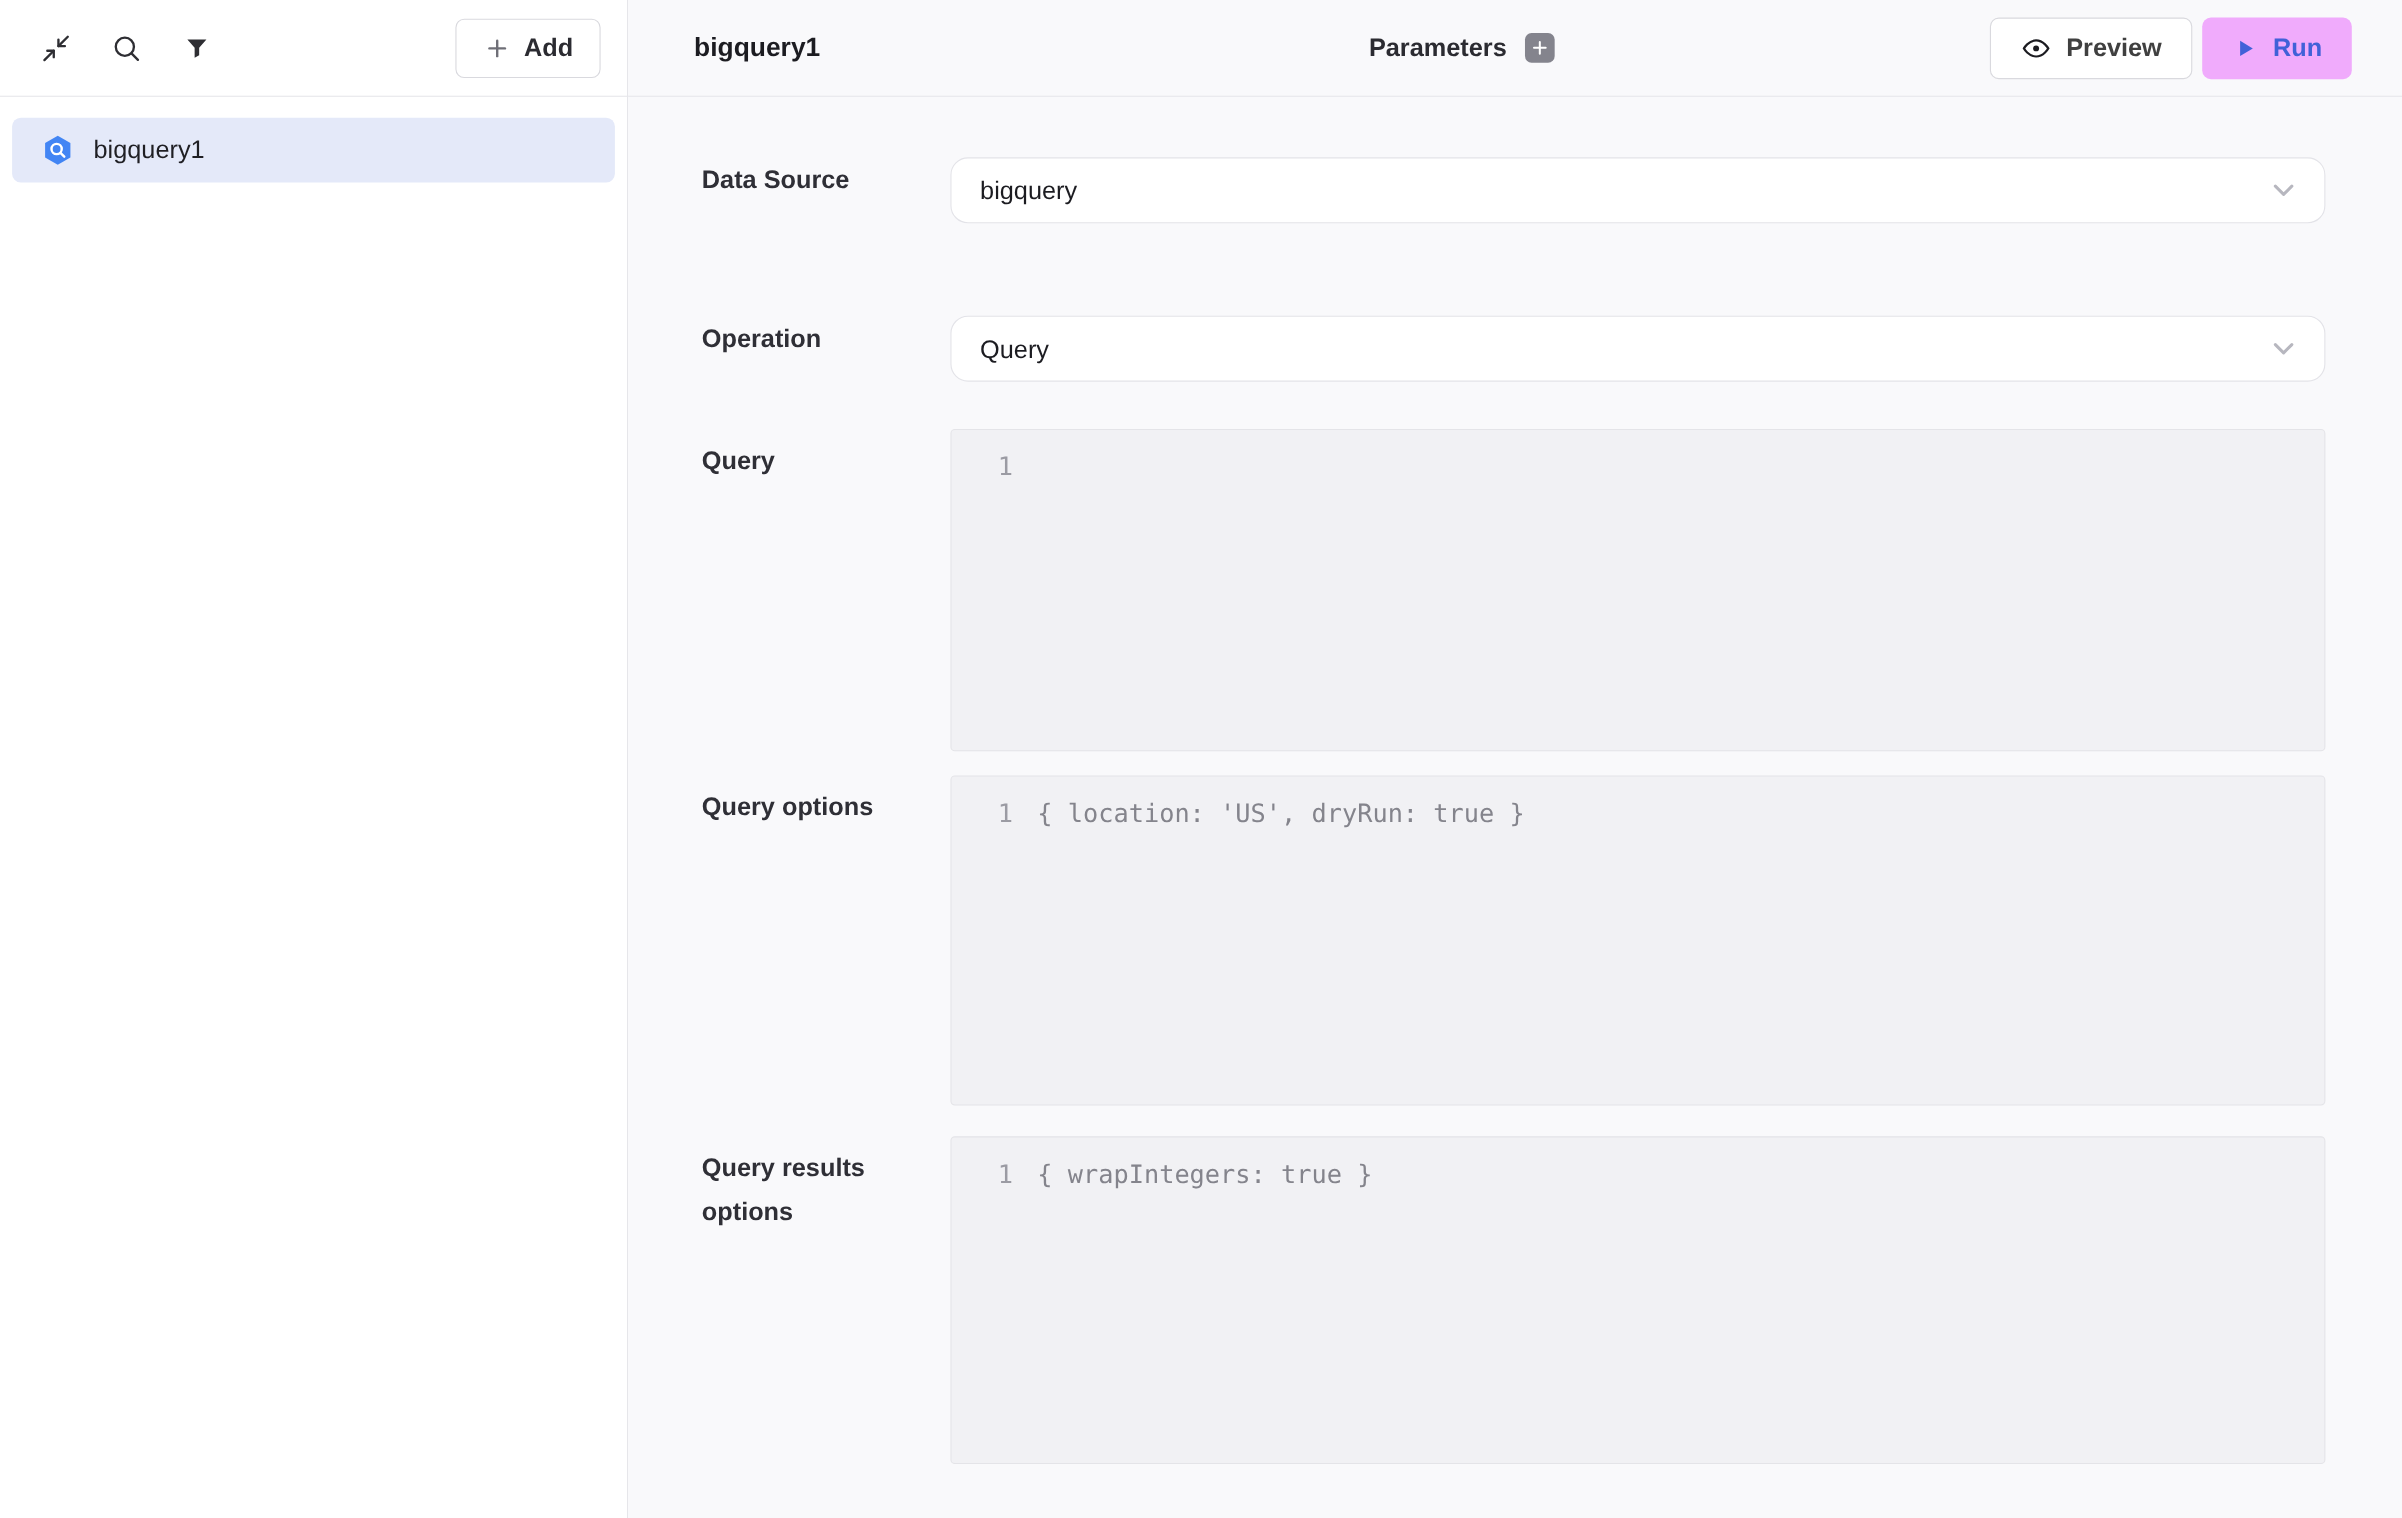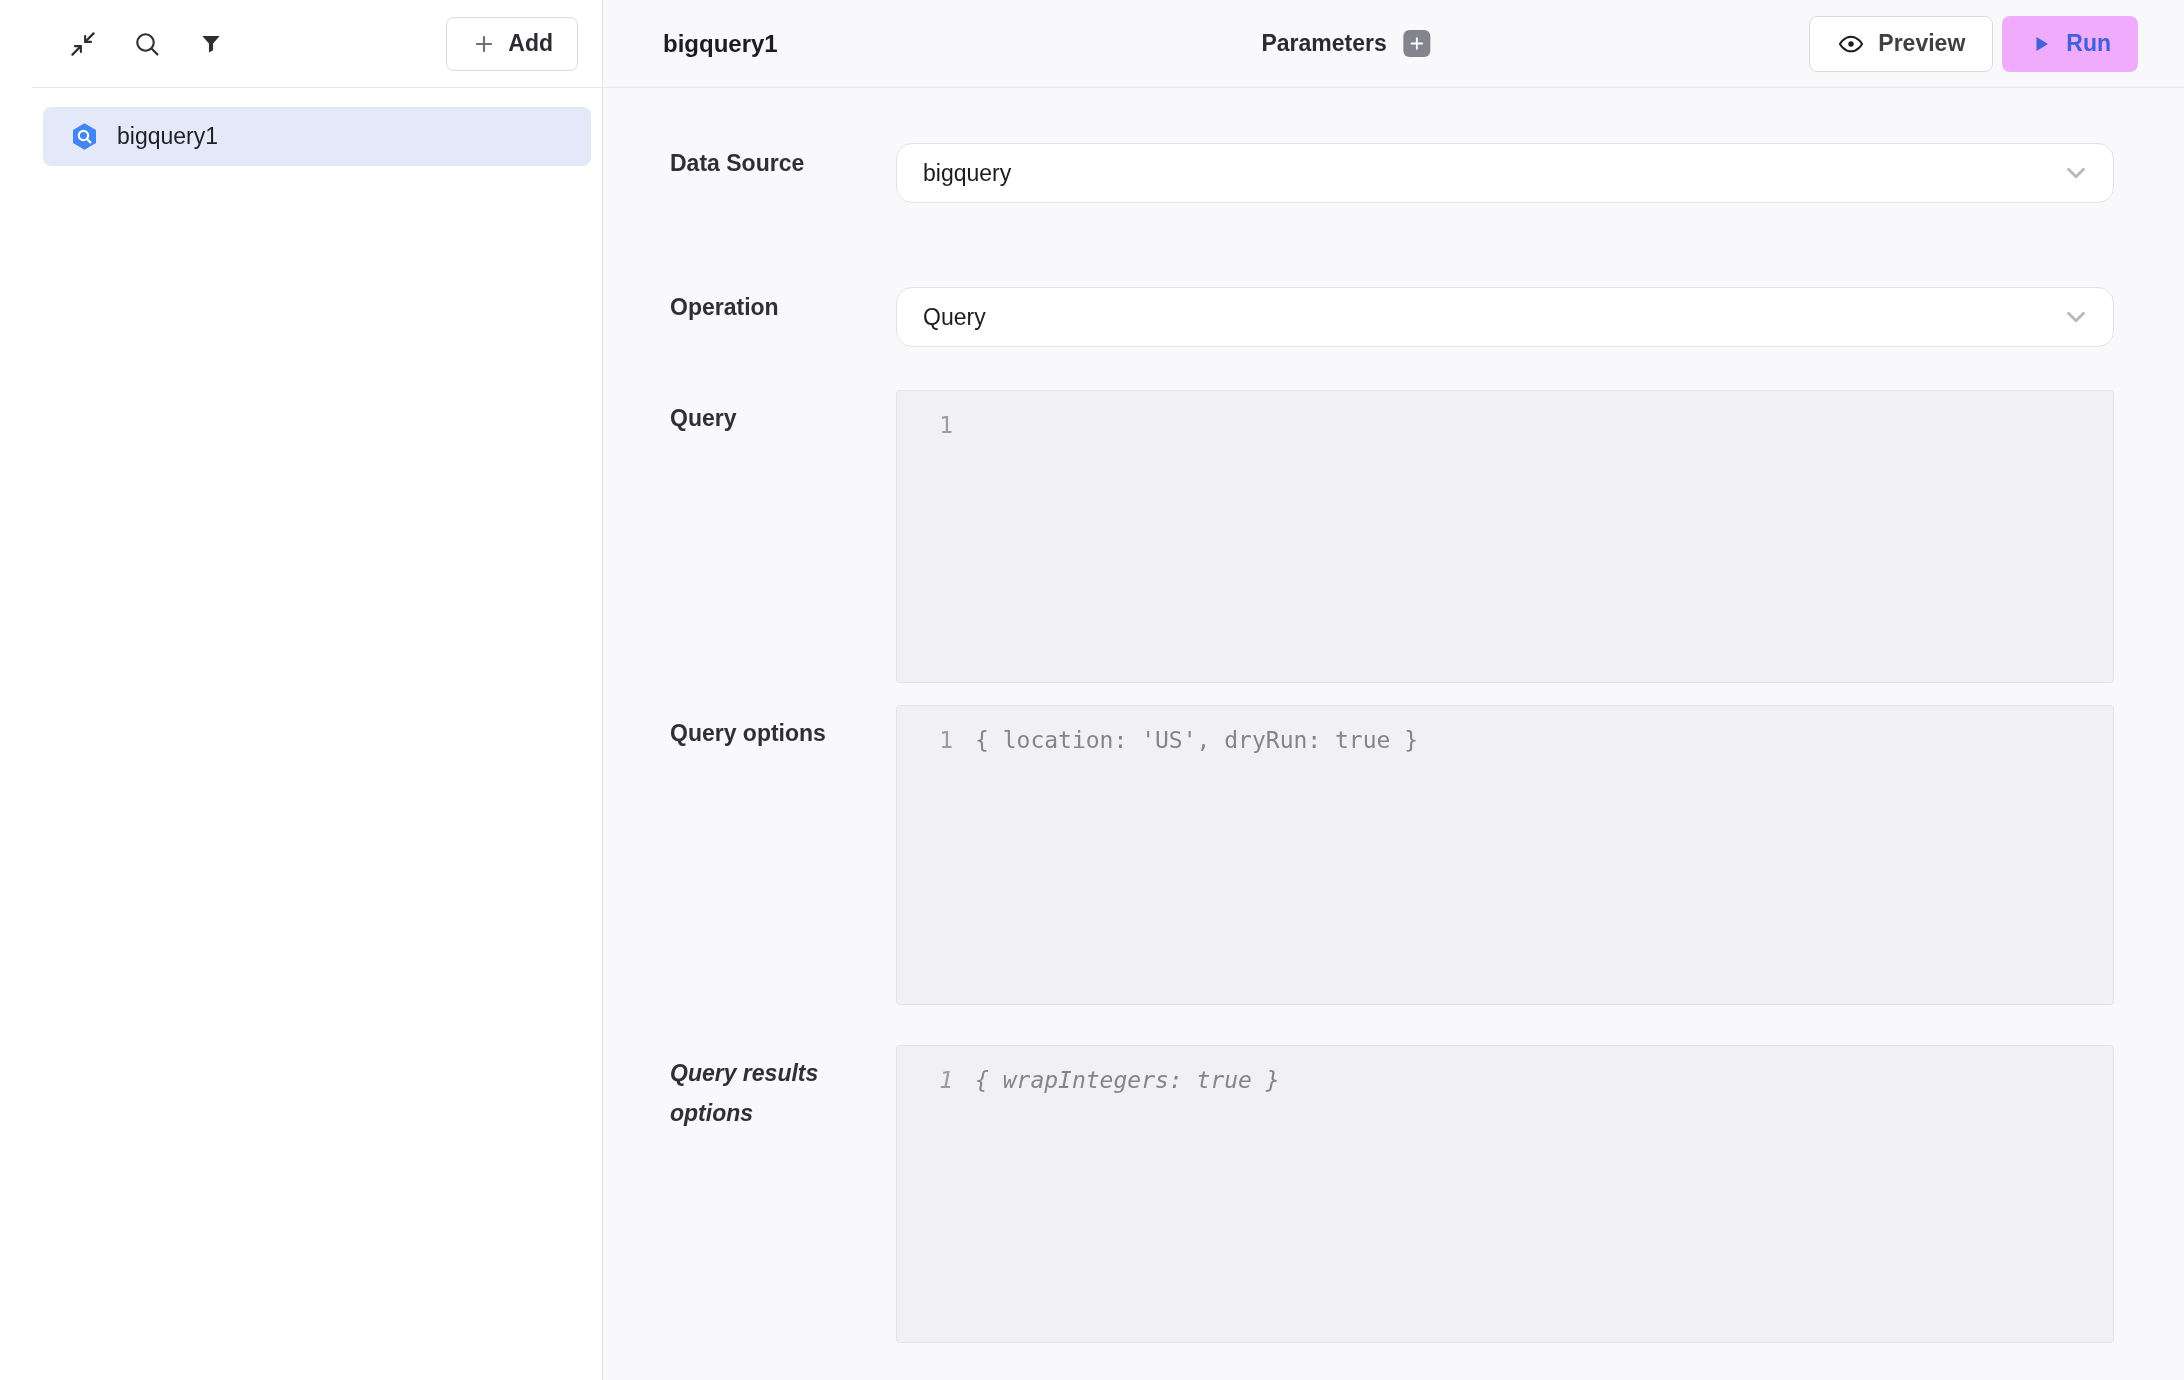--- a/index.html
+++ b/index.html
@@ -2,21 +2,21 @@
 <html><head>
 <meta charset="utf-8">
 <style>
   * { box-sizing: border-box; margin: 0; padding: 0; }
   html, body { width: 2184px; height: 1380px; overflow: hidden; }
   body {
     font-family: "Liberation Sans", sans-serif;
     background: #ffffff;
     color: #1c1c21;
   }
-  .app { display: flex; width: 2184px; height: 1380px; padding-left: 32px; }
+  .app { display: flex; width: 2184px; height: 1380px; }
 
   
   .sidebar {
     width: 571px; flex-shrink: 0; background: #ffffff;
     border-right: 1px solid #e6e6ea; display: flex; flex-direction: column;
   }
   .sidebar-toolbar {
     height: 88px; flex-shrink: 0; border-bottom: 1px solid #e6e6ea;
     display: flex; align-items: center; padding: 0 24px 0 36px; gap: 34px;
   }
@@ -96,21 +96,21 @@
     flex: 1; margin-left: 22px; padding-right: 60px;
     color: #84848c; white-space: pre-wrap; word-break: break-word;
   }
   .editor-query { height: 293px; }
   .editor-options { height: 300px; }
   .editor-results { height: 298px; }
 
   .mt-operation { margin-top: 84px; }
   .mt-query { margin-top: 43px; }
   .mt-options { margin-top: 22px; }
-  .mt-results { margin-top: 40px; font-style: italic; }
+  .mt-results { margin-top: 28px; }
 
   svg { display: block; }
 </style>
 </head>
 <body>
 
 <div class="app">
 
   <div class="sidebar">
     <div class="sidebar-toolbar">

